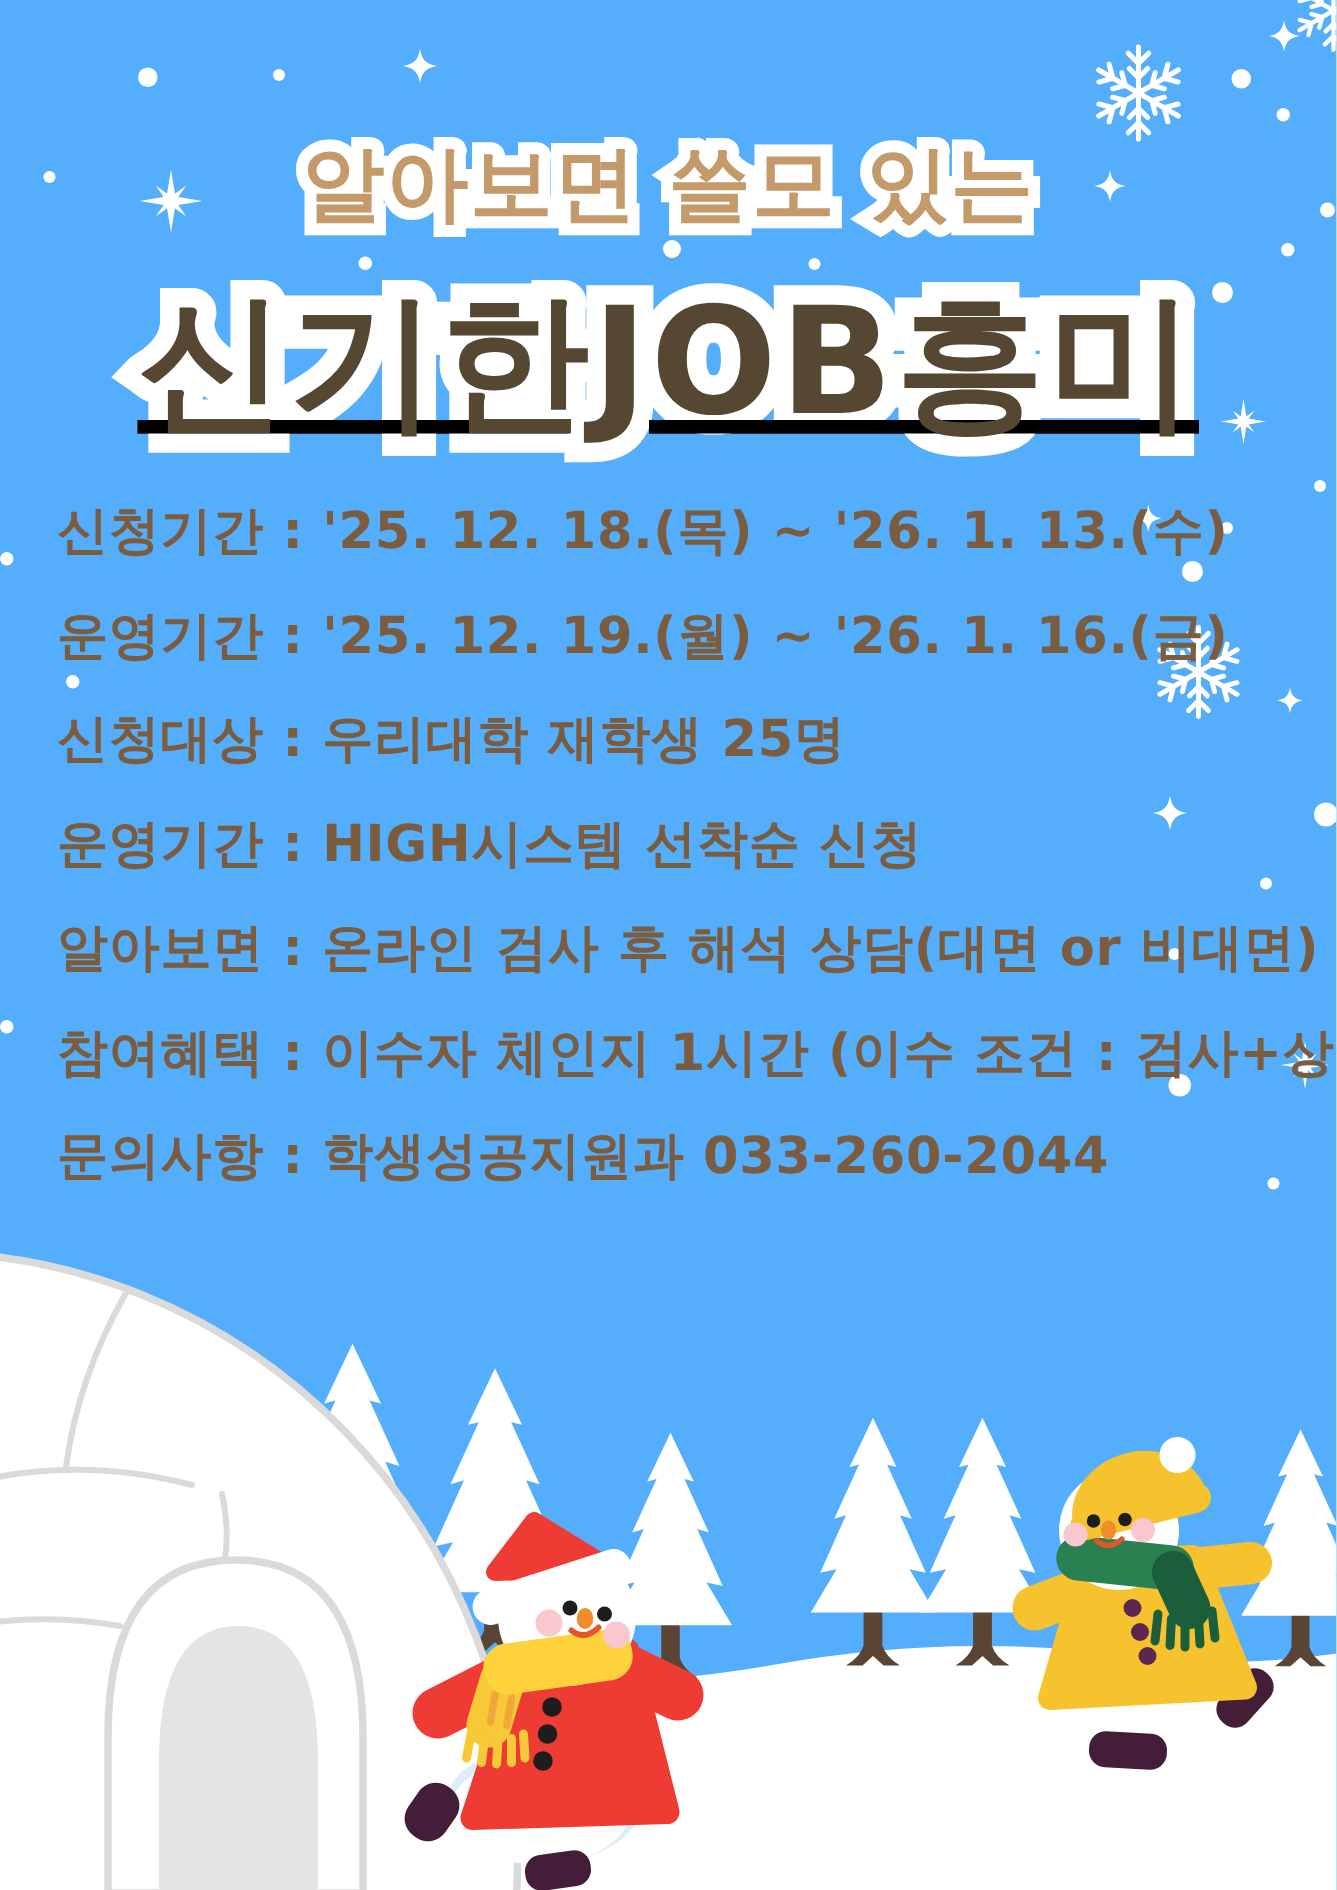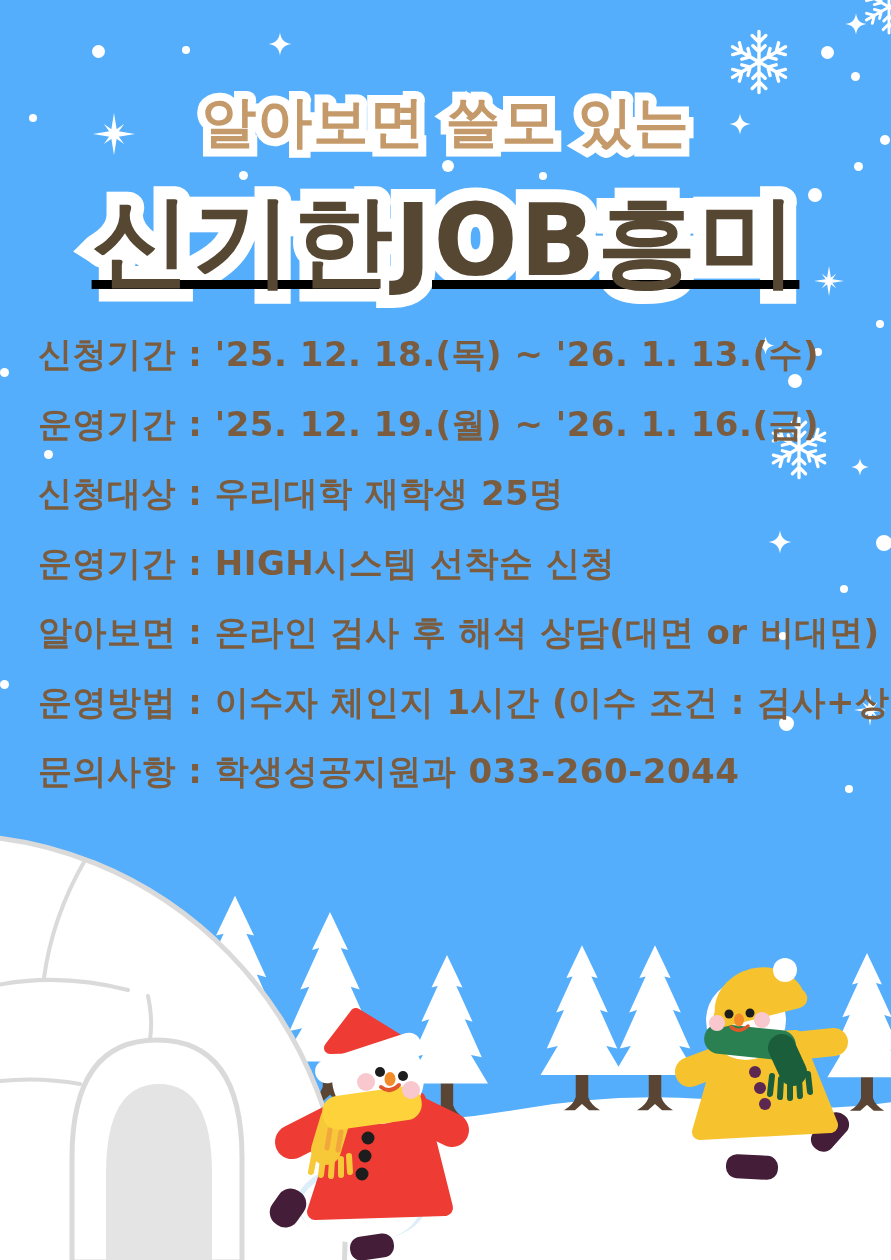--- a/index.html
+++ b/index.html
@@ -127,21 +127,21 @@
     <span class="back">신기한JOB흥미</span>
     <span class="front">신기한JOB흥미</span>
   </div>
 
   <div class="info">
     <div><span>신청기간</span><span> : </span><span>'25. 12. 18.(목) ~ '26. 1. 13.(수)</span></div>
     <div><span>운영기간</span><span> : </span><span>'25. 12. 19.(월) ~ '26. 1. 16.(금)</span></div>
     <div><span>신청대상</span><span> : </span><span>우리대학 재학생 25명</span></div>
     <div><span>운영기간</span><span> : </span><span>HIGH시스템 선착순 신청</span></div>
     <div><span>알아보면</span><span> : </span><span>온라인 검사 후 해석 상담(대면 or 비대면)</span></div>
-    <div><span>운영방법</span><span> : </span><span>이수자 체인지 1시간 (이수 조건 : 검사+상담+만족도)</span></div>
+    <div><span>참여혜택</span><span> : </span><span>이수자 체인지 1시간 (이수 조건 : 검사+상담+만족도)</span></div>
     <div><span>문의사항</span><span> : </span><span>학생성공지원과 033-260-2044</span></div>
   </div>
 
   <svg class="scene" viewBox="0 0 891 440">
 
     <path d="M-10,298 Q110,276 250,294 Q390,312 515,290 Q635,268 755,284 Q825,293 900,281 L900,445 L-10,445 Z" fill="#ffffff"></path>
 
     <g>
       <use href="#pine" x="178" y="72" width="114" height="218"></use>
       <use href="#pine" x="276" y="88" width="108" height="208"></use>

